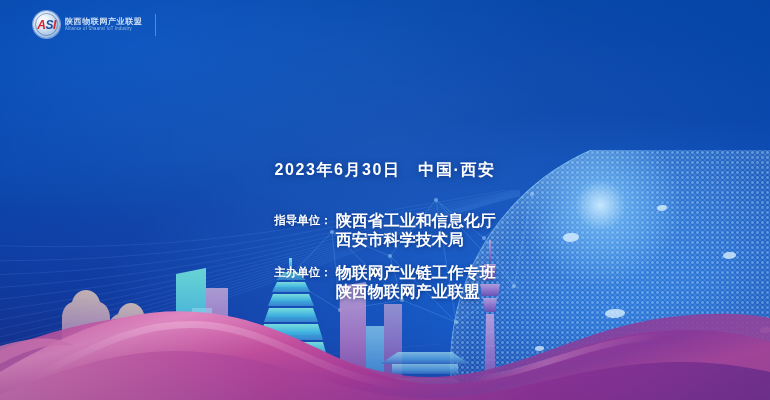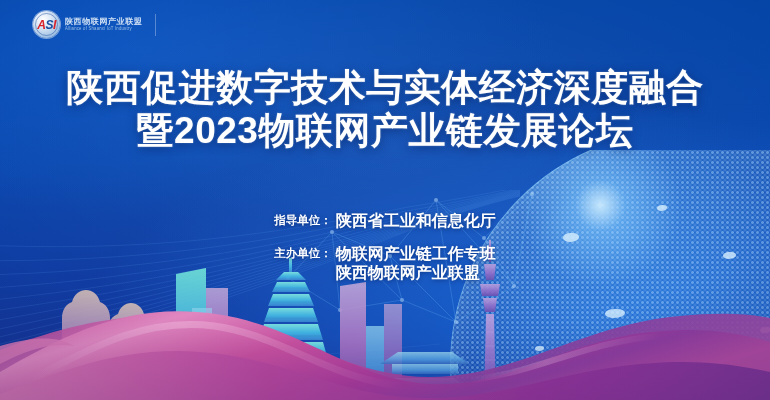--- a/index.html
+++ b/index.html
@@ -370,31 +370,29 @@
       <div class="asi-text">
         <div class="asi-cn">陕西物联网产业联盟</div>
         <div class="asi-en">Alliance of Shaanxi IoT Industry</div>
       </div>
     </div>
 
     <div class="divider"></div>
 
   </div>
 
-  <div class="title-block">
-    <div class="title-line">陕西促进数字技术与实体经济深度融合</div>
-    <div class="title-line">暨2023物联网产业链发展论坛</div>
-  </div>
-
+
+  <div class="subtitle">2023年6月30日　中国·西安</div>
 
   <div class="credits">
     <div class="credit-row">
       <div class="credit-label">指导单位：</div>
       <div class="credit-values">
         <span>陕西省工业和信息化厅</span>
+        <span>西安市科学技术局</span>
       </div>
     </div>
     <div class="credit-row">
       <div class="credit-label">主办单位：</div>
       <div class="credit-values">
         <span>物联网产业链工作专班</span>
         <span>陕西物联网产业联盟</span>
       </div>
     </div>
   </div>

